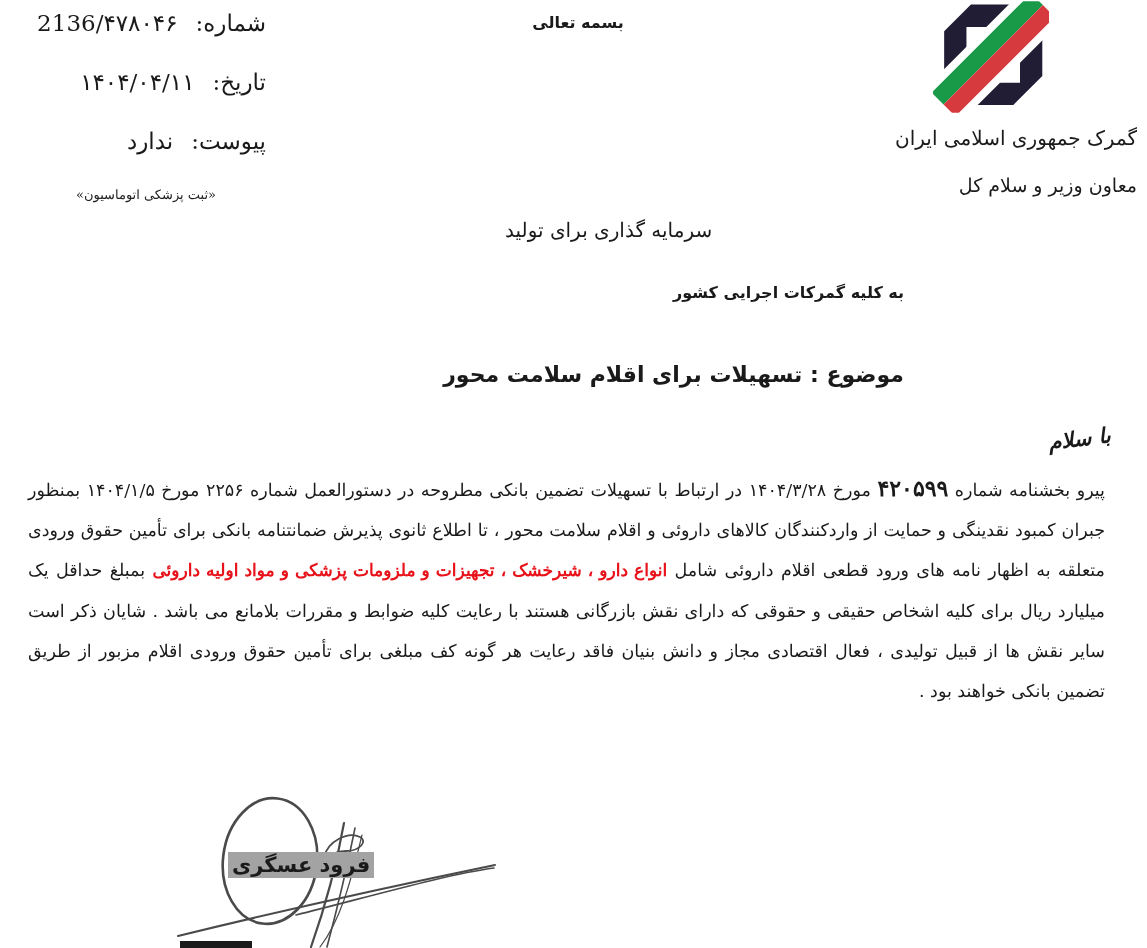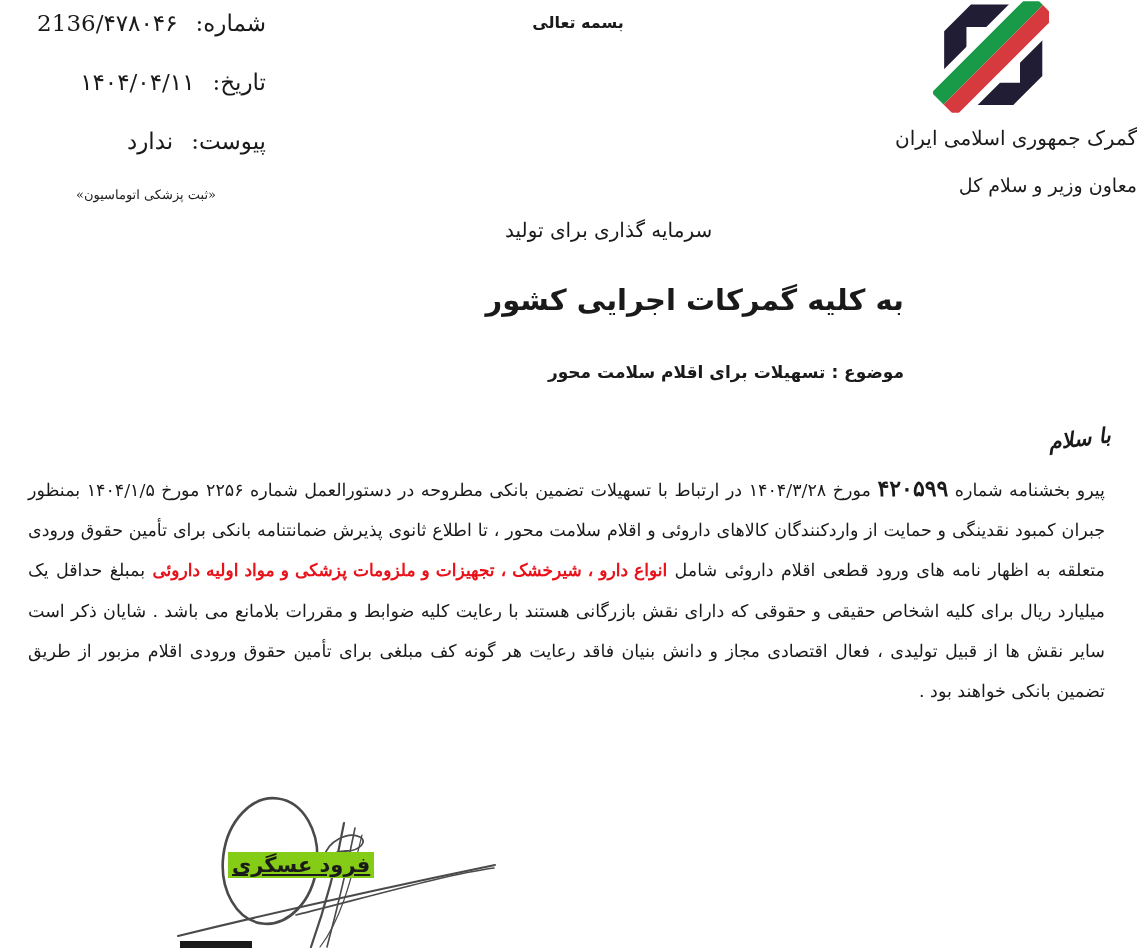--- a/index.html
+++ b/index.html
@@ -37,26 +37,26 @@
   }
   .org-logo{display:block;margin:0 auto;}
   .org-name{font-size:20px;margin-top:12px;white-space:nowrap;}
   .org-role{font-size:19px;margin-top:24px;white-space:nowrap;}
   .slogan{
     position:absolute;left:505px;top:198px;font-size:20px;white-space:nowrap;margin-top:20px;
   }
   
   .recipient{
     position:absolute;top:283px;right:243px;
-    font-family:"DejaVu Sans", sans-serif;font-weight:bold;font-size:29px;
+    font-family:"DejaVu Sans", sans-serif;font-weight:bold;font-size:16px;
     white-space:nowrap;
   }
   .subject{
     position:absolute;top:362px;right:243px;
-    font-family:"DejaVu Sans", sans-serif;font-weight:bold;font-size:17px;
+    font-family:"DejaVu Sans", sans-serif;font-weight:bold;font-size:22px;
     white-space:nowrap;
     text-align:center;
   }
   .salutation{
     position:absolute;top:426px;right:36px;
     font-size:21px;font-weight:bold;font-style:italic;
     transform:rotate(-7deg);
   }
   
   .body{
@@ -67,21 +67,21 @@
   .body .hl{
     color:#e8121a;font-weight:bold;
     font-family:Liberation Serif, serif;font-size:17px;
   }
   
   .sig{position:absolute;left:148px;top:773px;width:380px;height:175px;}
   .sig-svg{position:absolute;left:0;top:0;}
   .sig-name{
     position:absolute;left:80px;top:79px;
     font-family:"DejaVu Sans", sans-serif;font-weight:bold;font-size:21px;
-    background:#84cc16;padding:1px 4px;white-space:nowrap;text-decoration:underline;
+    background:#a3a3a3;padding:1px 4px;white-space:nowrap;
   }
   .stamp-bar{
     position:absolute;left:180px;top:941px;width:72px;height:7px;
     background:#1b1b1b;
   }
 </style>
 </head>
 <body>
 
 <div class="page">

